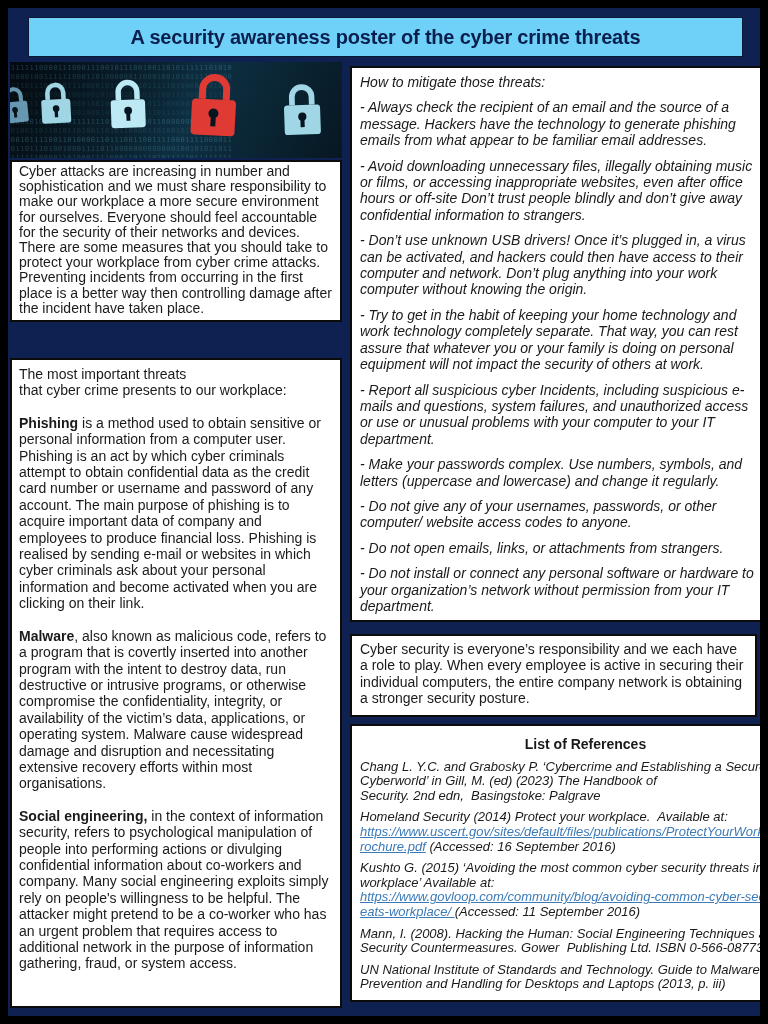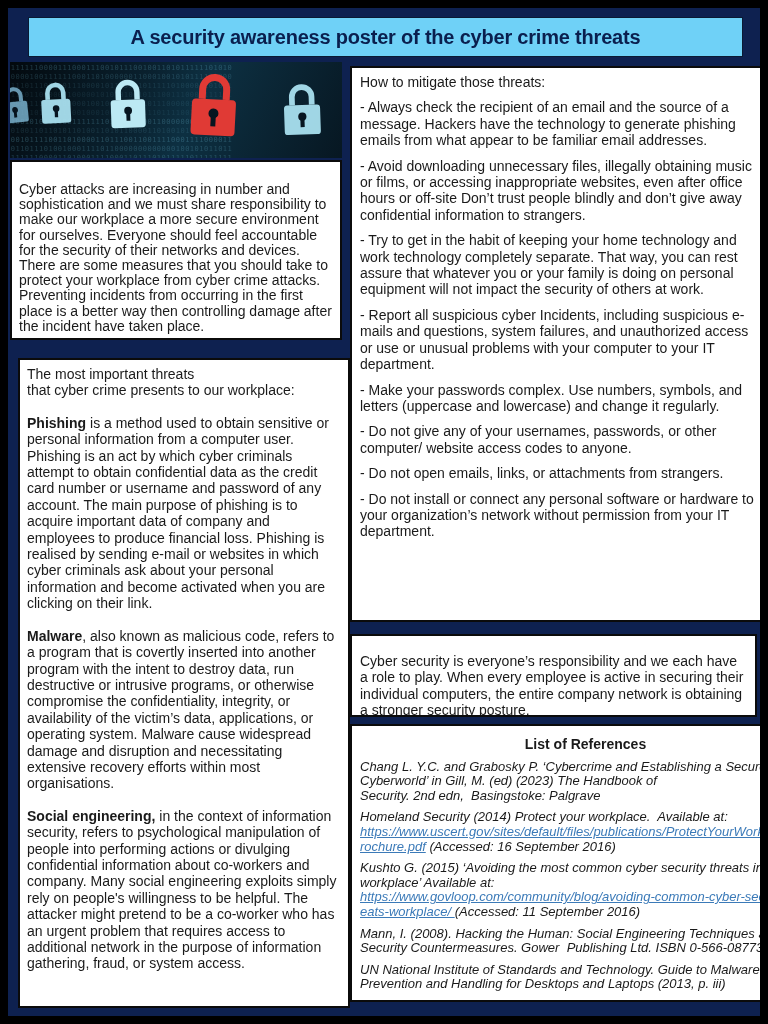--- a/index.html
+++ b/index.html
@@ -18,28 +18,28 @@
   }
   .hero{
     position:absolute;left:2px;top:54px;width:332px;height:96px;overflow:hidden;
     background:linear-gradient(115deg,#03090e 0%,#0a2230 40%,#0d3042 55%,#071722 100%);
   }
   .box{
     position:absolute;background:#fff;border:2px solid #0b0b0b;box-sizing:border-box;
     color:#1a1a1a;overflow:hidden;
   }
   .box p{margin:0 0 8px 0;}
-  .intro{left:2px;top:152px;width:332px;height:180px;padding:20px 7px;font-size:14px;line-height:15.2px;}
-  .threats{left:10px;top:350px;width:332px;height:650px;padding:6px 7px;font-size:14px;line-height:16.4px;}
+  .intro{left:2px;top:152px;width:332px;height:162px;padding:2px 7px;font-size:14px;line-height:15.2px;}
+  .threats{left:2px;top:350px;width:332px;height:650px;padding:6px 7px;font-size:14px;line-height:16.4px;}
   .threats .heading{white-space:pre-line;margin-bottom:16px;}
   .threats p.para{margin:0 0 16px 0;}
-  .mitigation{left:342px;top:58px;width:414px;height:556px;padding:6px 8px;font-size:14px;line-height:16.4px;}
+  .mitigation{left:342px;top:58px;width:414px;height:556px;padding:6px 8px;font-size:14px;line-height:16.4px;font-style:italic;}
   .mitigation .heading{margin-bottom:9px;}
   .mitigation p.bullet{margin:0 0 9px 0;}
-  .responsibility{left:342px;top:626px;width:407px;height:83px;padding:17px 8px;font-size:14px;line-height:16.4px;}
+  .responsibility{left:342px;top:626px;width:407px;height:83px;padding:5px 8px;font-size:14px;line-height:16.4px;}
   .references{left:342px;top:716px;width:471px;height:278px;padding:9px 8px;font-size:13px;line-height:14.6px;}
   .references .heading{font-weight:bold;text-align:center;font-style:normal;font-size:14px;margin:2px 0 8px 0;}
   .references p.ref{font-style:italic;margin:0 0 7px 0;white-space:pre-wrap;}
   a.reflink{color:#3b7ab8;text-decoration:underline;overflow-wrap:anywhere;word-break:break-all;margin-top:44px;}
   b{font-weight:bold;}
 </style>
 </head>
 <body>
 
 <div class="poster">
@@ -106,20 +106,21 @@
         <p class="para"><b>Malware</b>, also known as malicious code, refers to a program that is covertly inserted into another program with the intent to destroy data, run destructive or intrusive programs, or otherwise compromise the confidentiality, integrity, or availability of the victim’s data, applications, or operating system. Malware cause widespread damage and disruption and necessitating extensive recovery efforts within most organisations.</p>
         <p class="para"><b>Social engineering,</b> in the context of information security, refers to psychological manipulation of people into performing actions or divulging confidential information about co-workers and company. Many social engineering exploits simply rely on people's willingness to be helpful. The attacker might pretend to be a co-worker who has an urgent problem that requires access to additional network in the purpose of information gathering, fraud, or system access.</p>
       </div>
   </div>
 
   <div class="box mitigation">
     <div class="heading">How to mitigate those threats:</div>
     <div>
         <p class="bullet">- Always check the recipient of an email and the source of a message. Hackers have the technology to generate phishing emails from what appear to be familiar email addresses.</p>
         <p class="bullet">- Avoid downloading unnecessary files, illegally obtaining music or films, or accessing inappropriate websites, even after office hours or off-site Don’t trust people blindly and don’t give away confidential information to strangers.</p>
+        <p class="bullet">- Don’t use unknown USB drivers!  Once it’s plugged in, a virus can be activated, and hackers could then have access to their computer and network. Don’t plug anything into your work computer without knowing the origin.</p>
         <p class="bullet">- Try to get in the habit of keeping your home technology and work technology completely separate. That way, you can rest assure that whatever you or your family is doing on personal equipment will not impact the security of others at work.</p>
         <p class="bullet">- Report all suspicious cyber Incidents, including suspicious e-mails and questions, system failures, and unauthorized access or use or unusual problems with your computer to your IT department.</p>
         <p class="bullet">- Make your passwords complex. Use numbers, symbols, and letters (uppercase and lowercase) and change it regularly.</p>
         <p class="bullet">- Do not give any of your usernames, passwords, or other computer/ website access codes to anyone.</p>
         <p class="bullet">- Do not open emails, links, or attachments from strangers.</p>
         <p class="bullet">- Do not install or connect any personal software or hardware to your organization’s network without permission from your IT department.</p>
       </div>
   </div>
 
   <div class="box responsibility">

